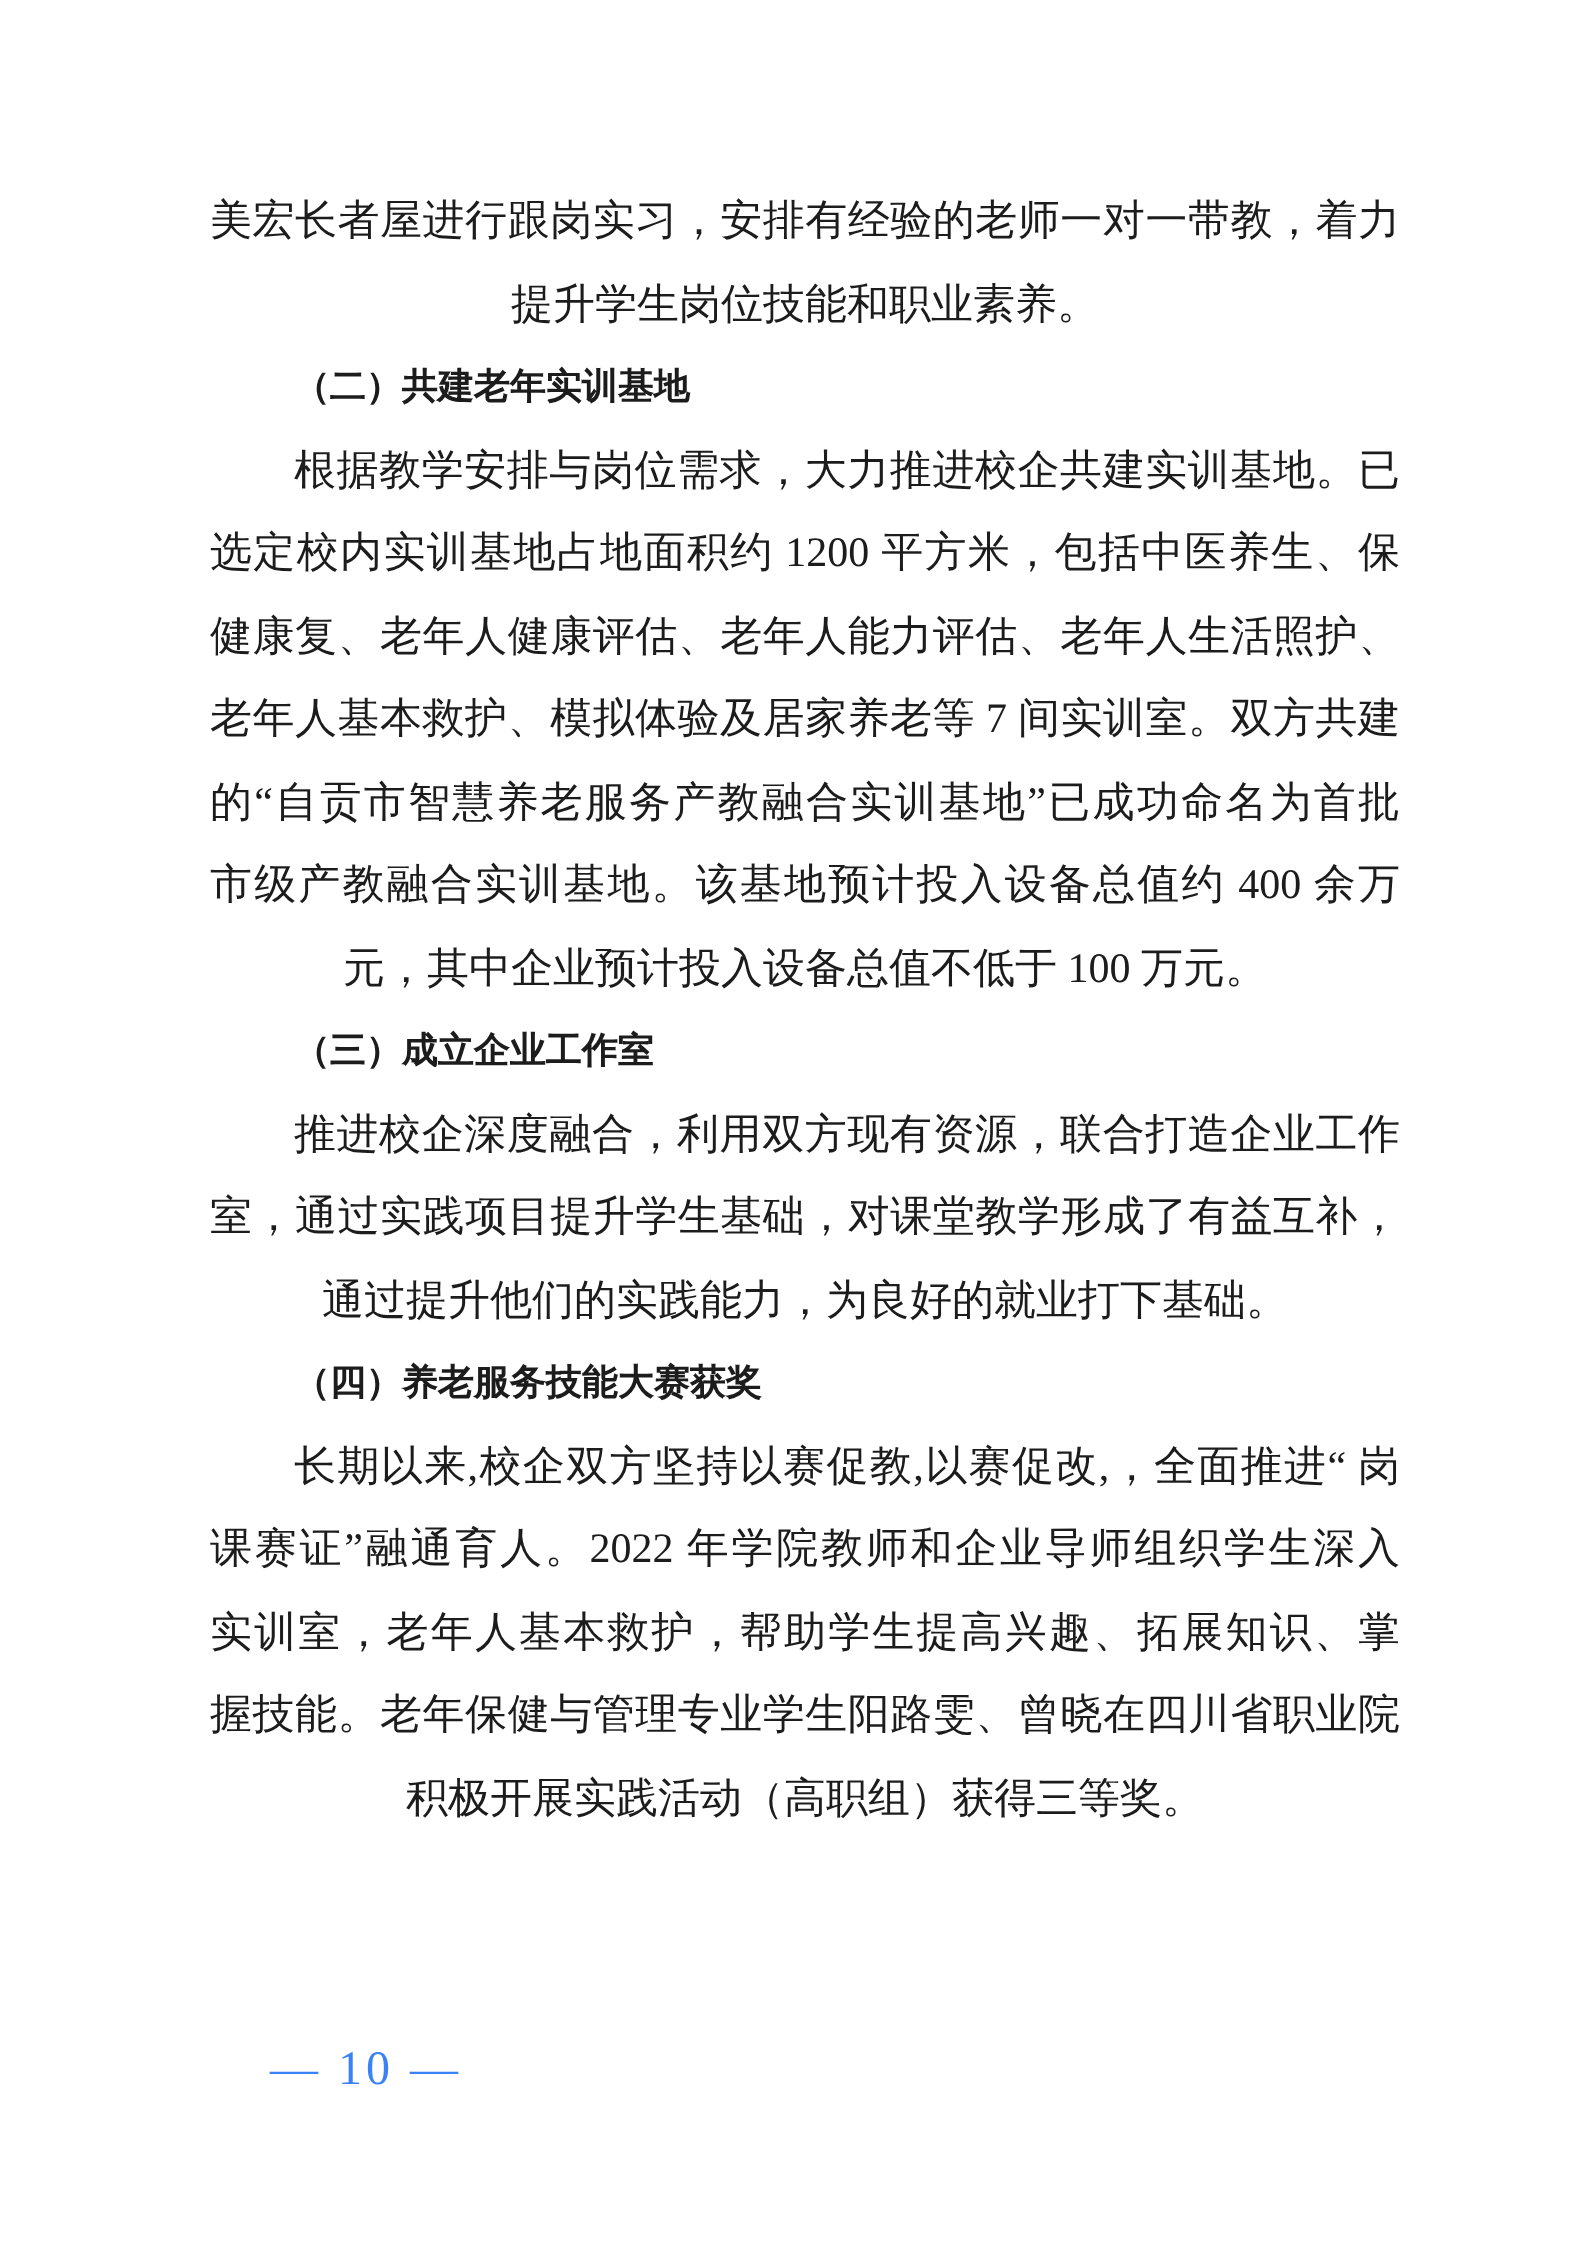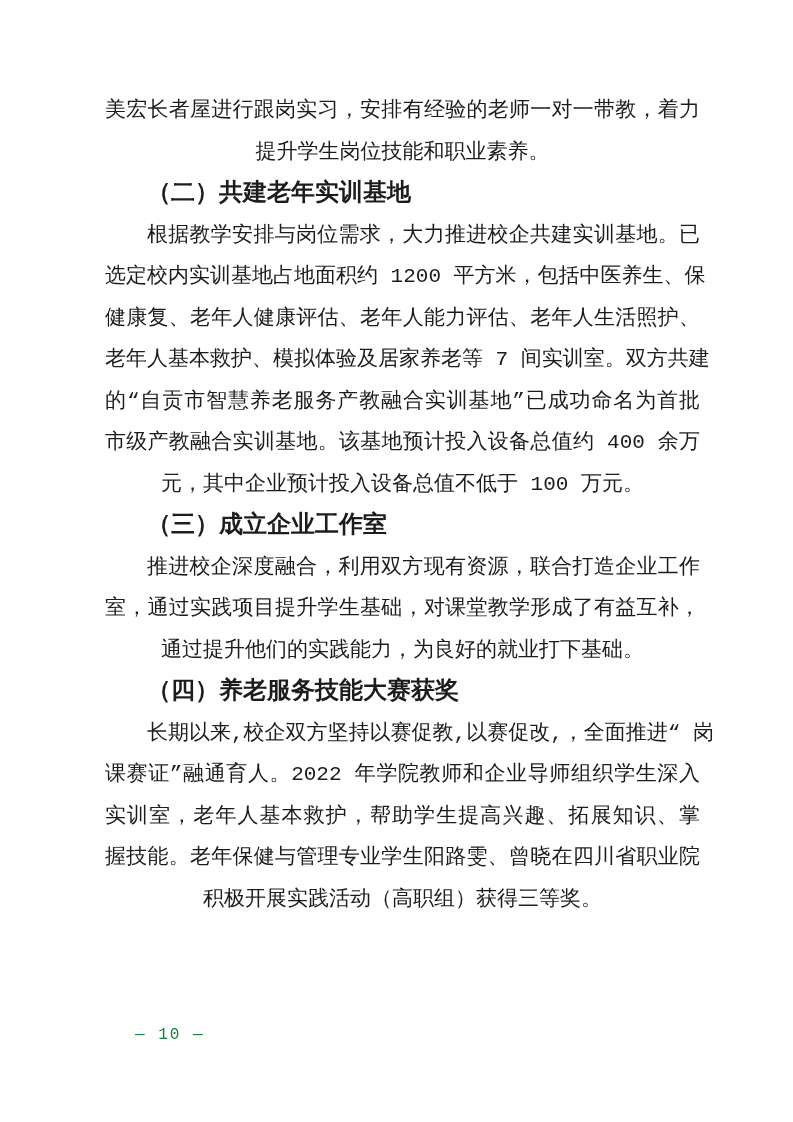--- a/index.html
+++ b/index.html
@@ -2,21 +2,21 @@
 <html><head>
 <meta charset="utf-8">
 <style>
   html, body { margin: 0; padding: 0; }
   .page {
     position: relative;
     width: 793px;
     height: 1122px;
     background: #ffffff;
     overflow: hidden;
-    font-family: Liberation Mono, monospace;
+    font-family: Liberation Serif, serif;
     color: #1c1c1c;
   }
   .content {
     position: absolute;
     top: 90px;
     left: 105px;
     width: 595px;
   }
   .paragraph { margin: 0; }
   .line {
@@ -25,35 +25,35 @@
     height: 41.5px;
     white-space: nowrap;
     text-align: center;
   }
   .line.fill {
     text-align: justify;
     text-align-last: justify;
   }
   .line.indent { padding-left: 42px; }
   .heading {
-    font-size: 24px;
+    font-size: 18px;
     line-height: 41.5px;
     height: 41.5px;
     font-weight: bold;
     padding-left: 42px;
     white-space: nowrap;
   }
   .footer {
     position: absolute;
     top: 1024px;
     left: 135px;
-    font-size: 16px;
+    font-size: 24px;
     line-height: 22px;
     letter-spacing: 2px;
-    color: #15803d;
+    color: #3b82f6;
   }
 </style>
 </head>
 <body>
 
 <div class="page">
   <div class="content" id="doc-content">
       <div class="paragraph">
         <div class="line fill">美宏长者屋进行跟岗实习，安排有经验的老师一对一带教，着力</div>
         <div class="line">提升学生岗位技能和职业素养。</div>

